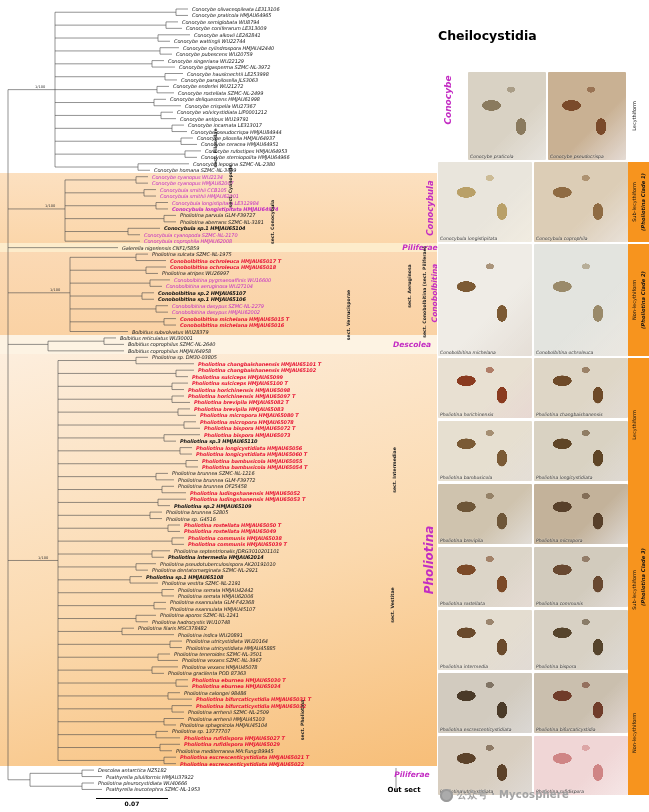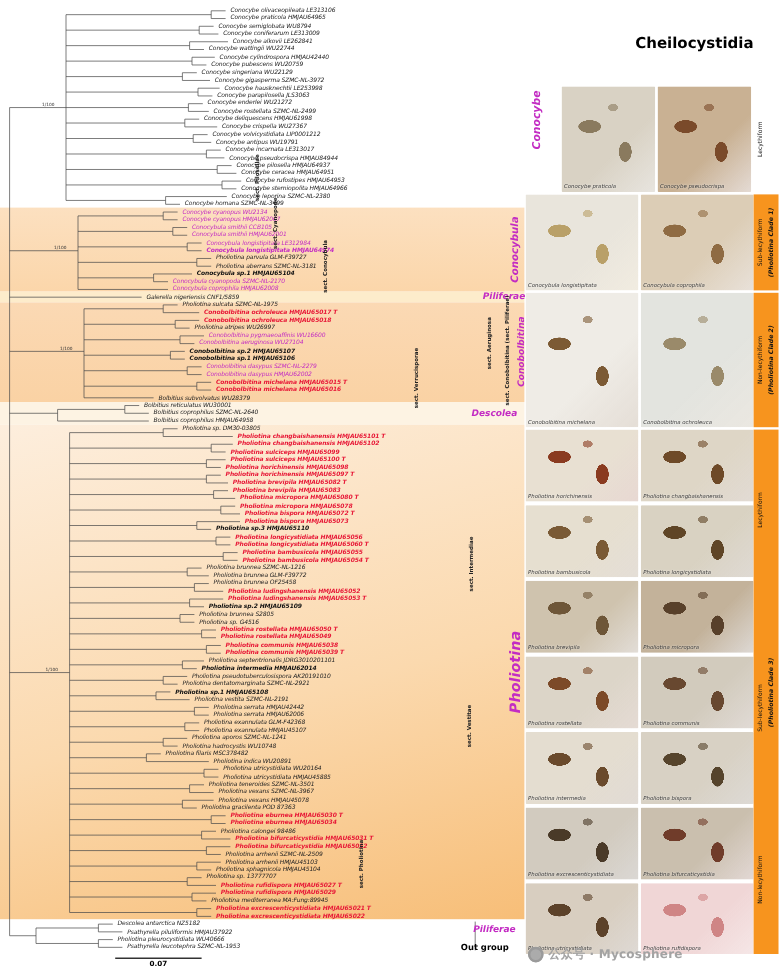--- a/index.html
+++ b/index.html
@@ -19,21 +19,21 @@
   .rot{position:absolute;transform:translate(-50%,-50%) rotate(-90deg);white-space:nowrap}
   .hor{position:absolute;transform:translate(-50%,-50%);white-space:nowrap}
   .glabel{font-weight:bold;font-style:italic}
   .slabel{font-weight:bold;color:#222222;font-size:4.6px}
   .cell{position:absolute;border-radius:1px;overflow:hidden}
   .caption{position:absolute;left:2px;bottom:1px;color:#3a3a3a;font-size:4.5px;font-style:italic;white-space:nowrap;
            text-shadow:0 0 2px rgba(255,255,255,.85)}
   .sideblock{position:absolute;width:21px}
   .sidelabel{font-size:5px;color:#111111}
   .sidelabel.outer{font-weight:bold;font-style:italic;font-size:5.2px}
-  .panel-title{position:absolute;left:438px;top:28px;width:190px;text-align:right;
+  .panel-title{position:absolute;left:438px;top:28px;width:190px;text-align:left;
                font-size:12.5px;font-weight:bold;color:#000000}
   .oglabel{position:absolute;left:404px;top:790px;transform:translate(-50%,-50%);
            font-weight:bold;font-size:7px;color:#000000;white-space:nowrap}
   #scalebar{position:absolute;left:96px;top:798px;width:72px}
   .sb-line{width:72px;height:1.2px;background:#000000}
   .sb-text{width:72px;text-align:center;font-size:6px;font-weight:bold;color:#000;margin-top:1px}
   #watermark{position:absolute;left:440px;top:788px;display:flex;align-items:center;gap:4px;
              font-weight:bold;color:#a3a3a3;font-size:10px}
   .wm-logo{display:inline-block;width:13px;height:13px;border-radius:50%;background:#ababab;
            box-shadow:inset 0 0 0 2px #9a9a9a}
@@ -522,21 +522,21 @@
       <div class="sidelabel rot outer" style="left: 643px; top: 202px;">(Pholiotina Clade 1)</div>
       <div class="sideblock" style="left: 628px; top: 244px; height: 112px; background: rgb(247, 148, 30);"></div>
       <div class="sidelabel rot" style="left: 634px; top: 300px;">Non-lecythiform</div>
       <div class="sidelabel rot outer" style="left: 643px; top: 300px;">(Pholiotina Clade 2)</div>
       <div class="sideblock" style="left: 628px; top: 358px; height: 437px; background: rgb(247, 148, 30);"></div>
       <div class="sidelabel rot" style="left: 634px; top: 425px;">Lecythiform</div>
       <div class="sidelabel rot" style="left: 634px; top: 590px;">Sub-lecythiform</div>
       <div class="sidelabel rot" style="left: 634px; top: 733px;">Non-lecythiform</div>
       <div class="sidelabel rot outer" style="left: 643px; top: 576.5px;">(Pholiotina Clade 3)</div>
     </div>
-  <div class="oglabel">Out group</div>
+  <div class="oglabel">Out sect</div>
   <div id="scalebar">
     <div class="sb-line"></div>
     <div class="sb-text">0.07</div>
   </div>
   <div id="watermark">
     <span class="wm-logo"></span>
     <span class="wm-text">公众号 · Mycosphere</span>
   </div>
 </div>
 

